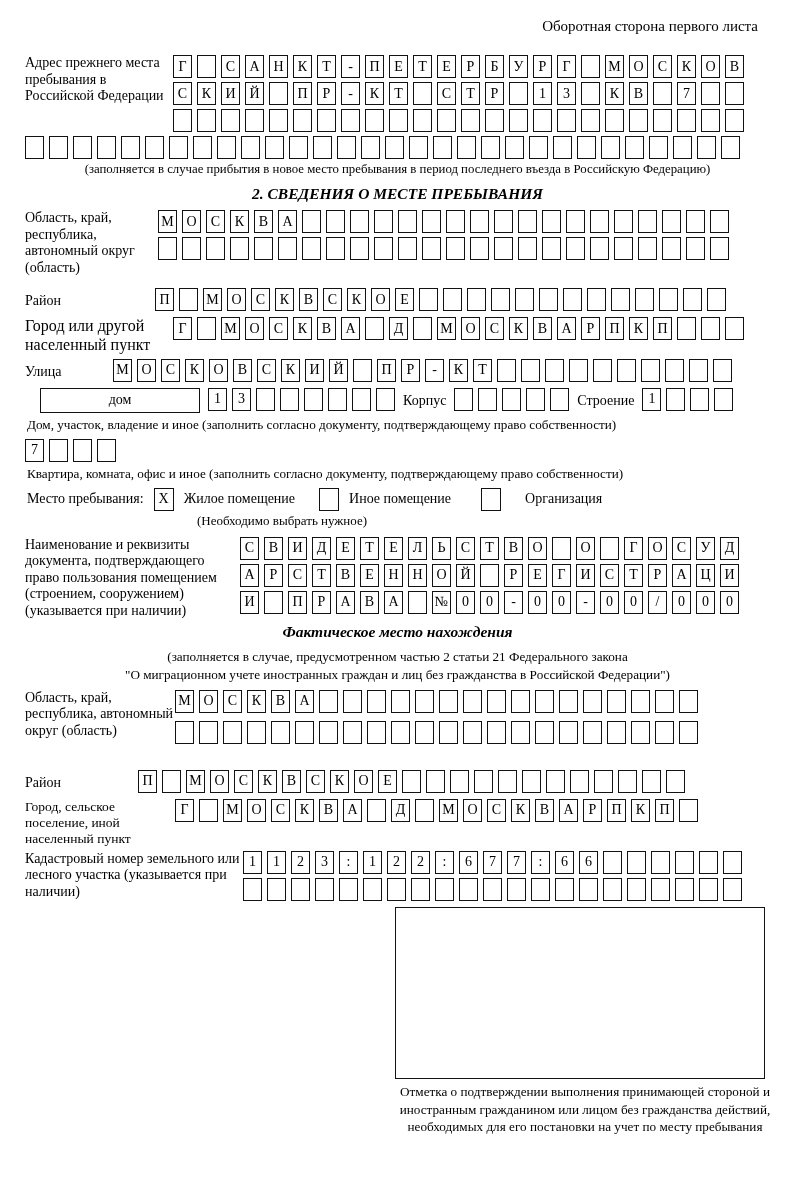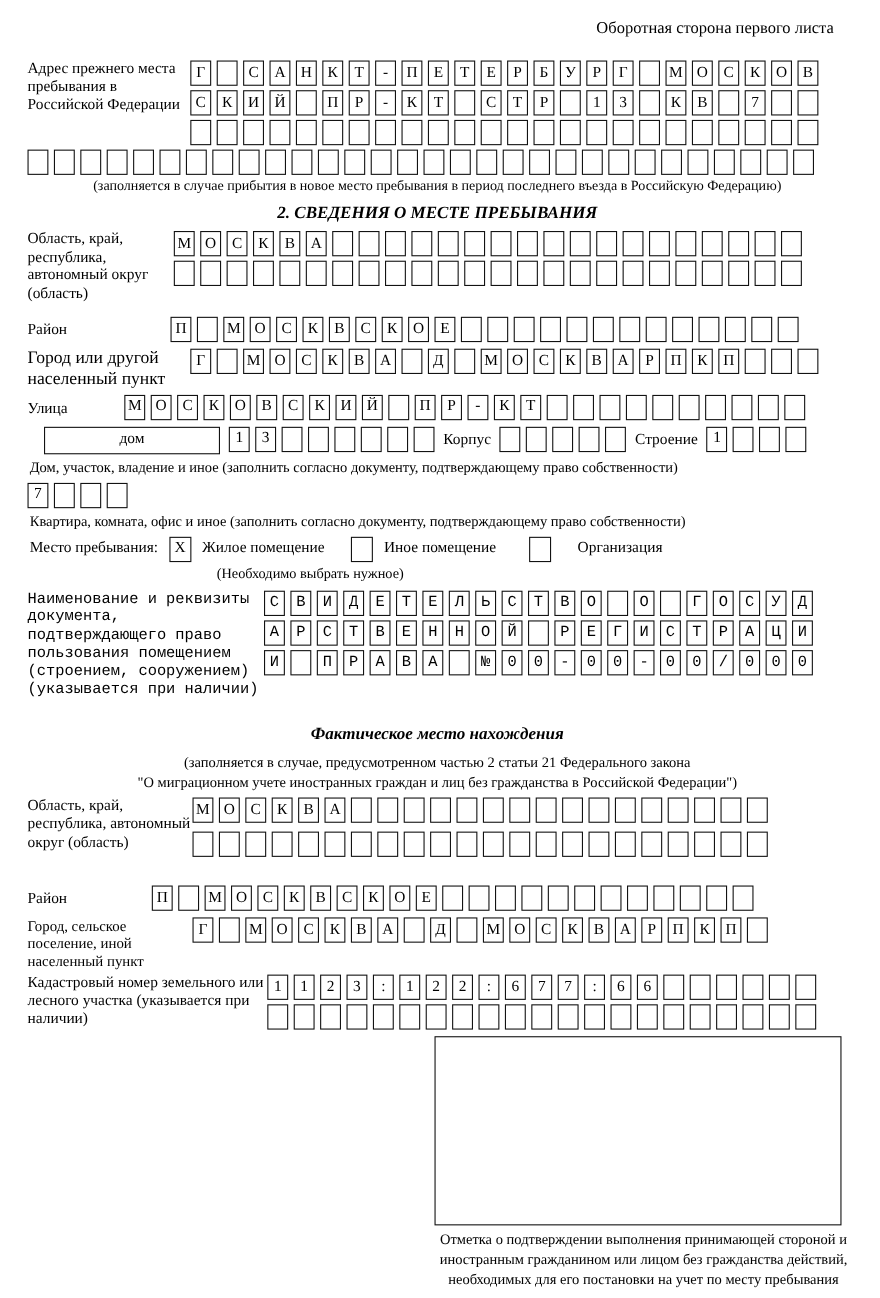--- a/index.html
+++ b/index.html
@@ -358,21 +358,21 @@
     <span>Место пребывания:</span>
     <span class="chk">X</span>
     <span>Жилое помещение</span>
     <span class="chk" style="margin-left:14px;"></span>
     <span>Иное помещение</span>
     <span class="chk" style="margin-left:20px;"></span>
     <span style="margin-left:14px;">Организация</span>
   </div>
   <div class="chk-note">(Необходимо выбрать нужное)</div>
 
-  <div class="row" style="margin-top:4px;font-family:Liberation Mono, monospace;">
+  <div class="row" style="margin-top:4px;">
     <div class="lbl" style="width:215px;">Наименование и реквизиты документа, подтверждающего право пользования помещением (строением, сооружением) (указывается при наличии)</div>
     <div class="col">
       <div class="cells">
           <span class="cell">С</span>
           <span class="cell">В</span>
           <span class="cell">И</span>
           <span class="cell">Д</span>
           <span class="cell">Е</span>
           <span class="cell">Т</span>
           <span class="cell">Е</span>
@@ -433,21 +433,21 @@
           <span class="cell">0</span>
           <span class="cell">0</span>
           <span class="cell">/</span>
           <span class="cell">0</span>
           <span class="cell">0</span>
           <span class="cell">0</span>
         </div>
     </div>
   </div>
 
-  <div class="sec-title" style="margin-top:23px;">Фактическое место нахождения</div>
+  <div class="sec-title" style="margin-top:4px;">Фактическое место нахождения</div>
   <div class="fact-note">
     <div>(заполняется в случае, предусмотренном частью 2 статьи 21 Федерального закона</div>
     <div>"О миграционном учете иностранных граждан и лиц без гражданства в Российской Федерации")</div>
   </div>
 
   <div class="row" style="min-height:76px;">
     <div class="lbl" style="width:150px;">Область, край, республика, автономный округ (область)</div>
     <div class="col" style="gap:8px;">
       <div class="cells">
           <span class="cell">М</span>

